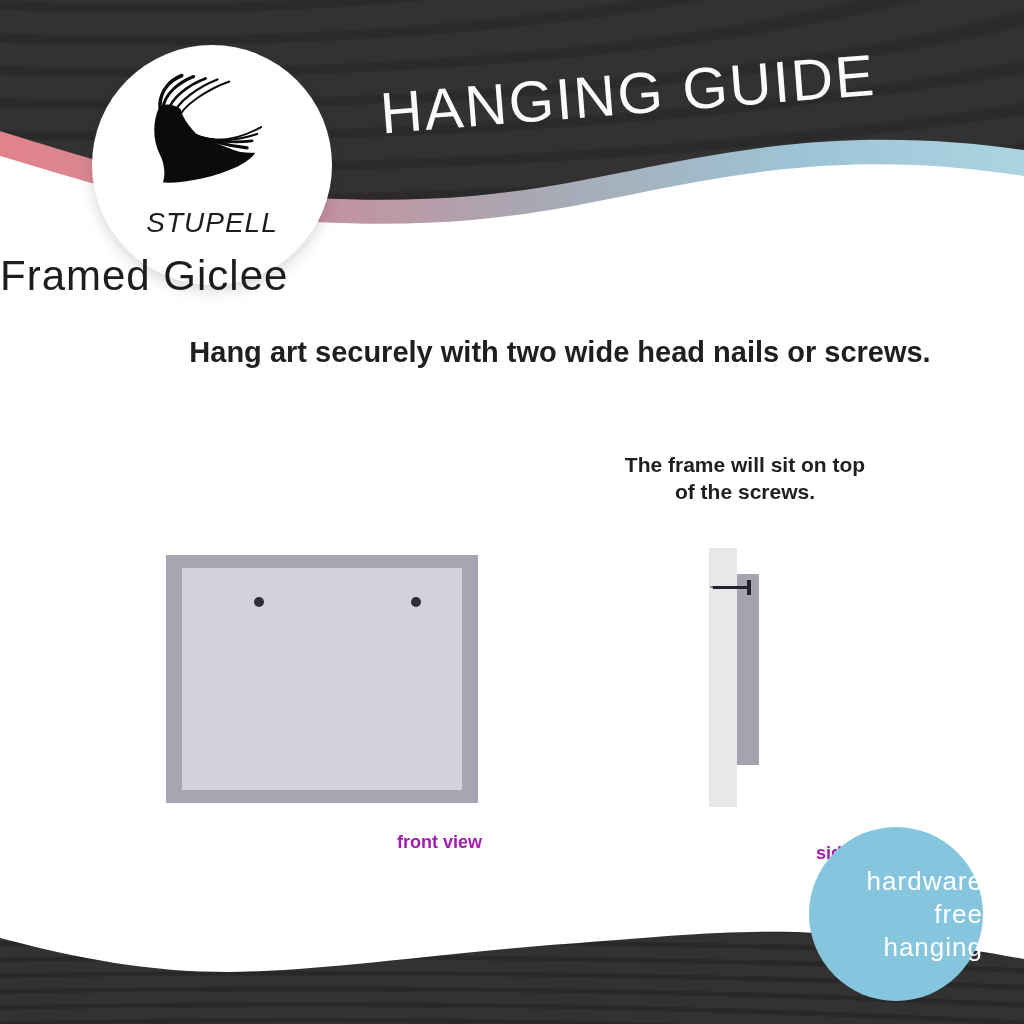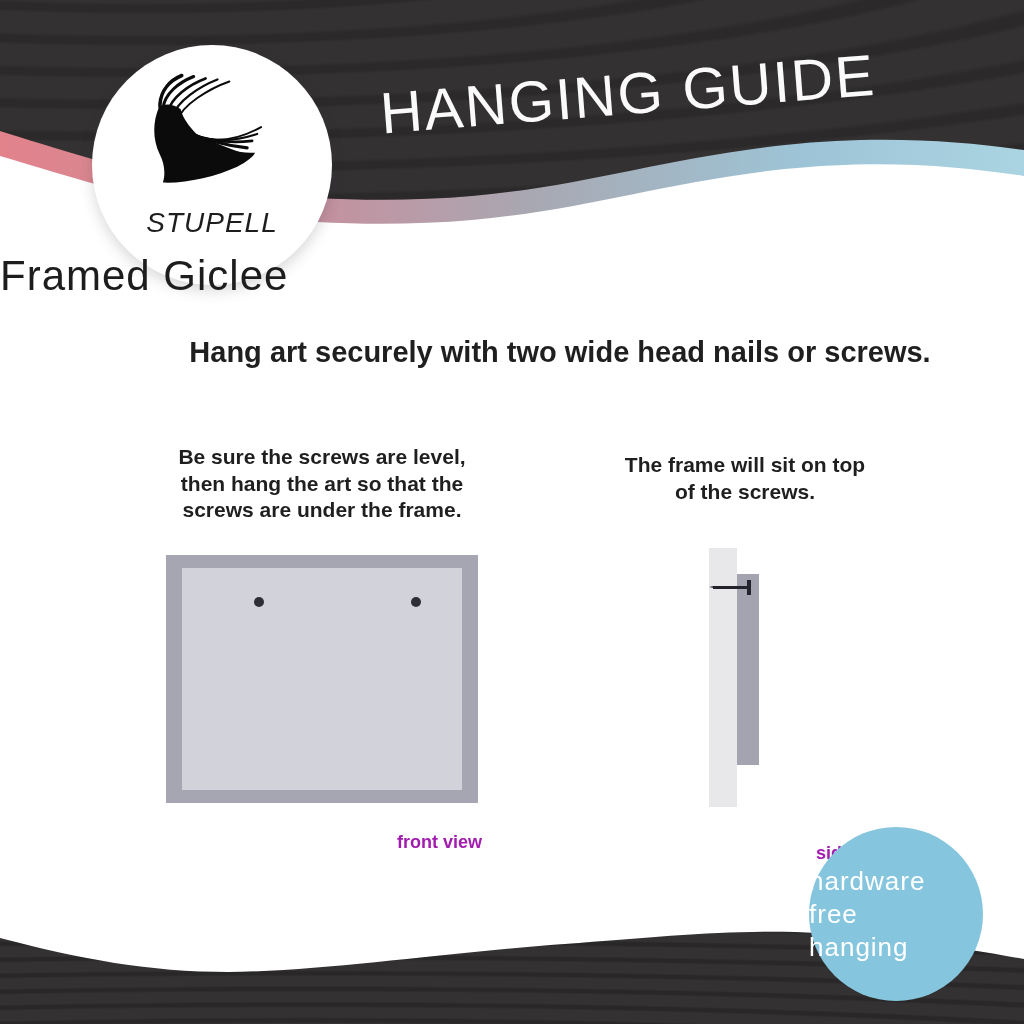--- a/index.html
+++ b/index.html
@@ -58,21 +58,21 @@
   .side-bar-front{position:absolute;left:709px;top:548px;width:28px;height:259px;background:#e8e8eb;z-index:2;}
   .side-bar-back{position:absolute;left:737px;top:574px;width:22px;height:191px;background:#a4a4b1;z-index:2;}
   .nail{position:absolute;left:713px;top:586px;width:38px;height:3px;background:#23232e;z-index:3;}
   .nail-head{position:absolute;right:0px;top:-6px;width:4px;height:15px;background:#23232e;}
   .nail-point{position:absolute;left:-4px;top:0px;border-top:1.5px solid transparent;border-bottom:1.5px solid transparent;border-right:5px solid #23232e;}
   
   .bottom-svg{position:absolute;left:0;top:900px;width:1024px;height:124px;z-index:1;}
   .badge-circle{
     position:absolute;left:809px;top:827px;width:174px;height:174px;z-index:2;
     background:#85c6de;border-radius:50%;
-    display:flex;flex-direction:column;justify-content:center;align-items:flex-start;
+    display:flex;flex-direction:column;justify-content:center;align-items:flex-end;
   }
   .badge-line{color:#ffffff;font-size:26px;font-weight:400;line-height:33px;letter-spacing:1px;text-align:center;}
 </style>
 </head>
 <body>
 
 <div id="page">
 
   <svg class="banner-svg" viewBox="0 0 1024 340" preserveAspectRatio="none" aria-hidden="true">
     <defs>
@@ -112,25 +112,20 @@
                C32,111 62,104 84,94 C94,89 100,84 102,80
                C76,80 52,72 40,58 C33,50 28,42 27,36
                C19,30 10,30 5,34 Z"></path>
     </svg>
     <div class="brand-name">STUPELL</div>
   </div>
 
   <div class="product-heading">Framed Giclee</div>
   <div class="intro-text">Hang art securely with two wide head nails or screws.</div>
 
-  <div class="instr instr-left">
-    <div>Be sure the screws are level,</div>
-    <div>then hang the art so that the</div>
-    <div>screws are under the frame.</div>
-  </div>
   <div class="instr instr-right">
     <div>The frame will sit on top</div>
     <div>of the screws.</div>
   </div>
 
   <div class="frame-outer">
     <div class="frame-art">
       <div class="screw-dot d1"></div>
       <div class="screw-dot d2"></div>
     </div>

